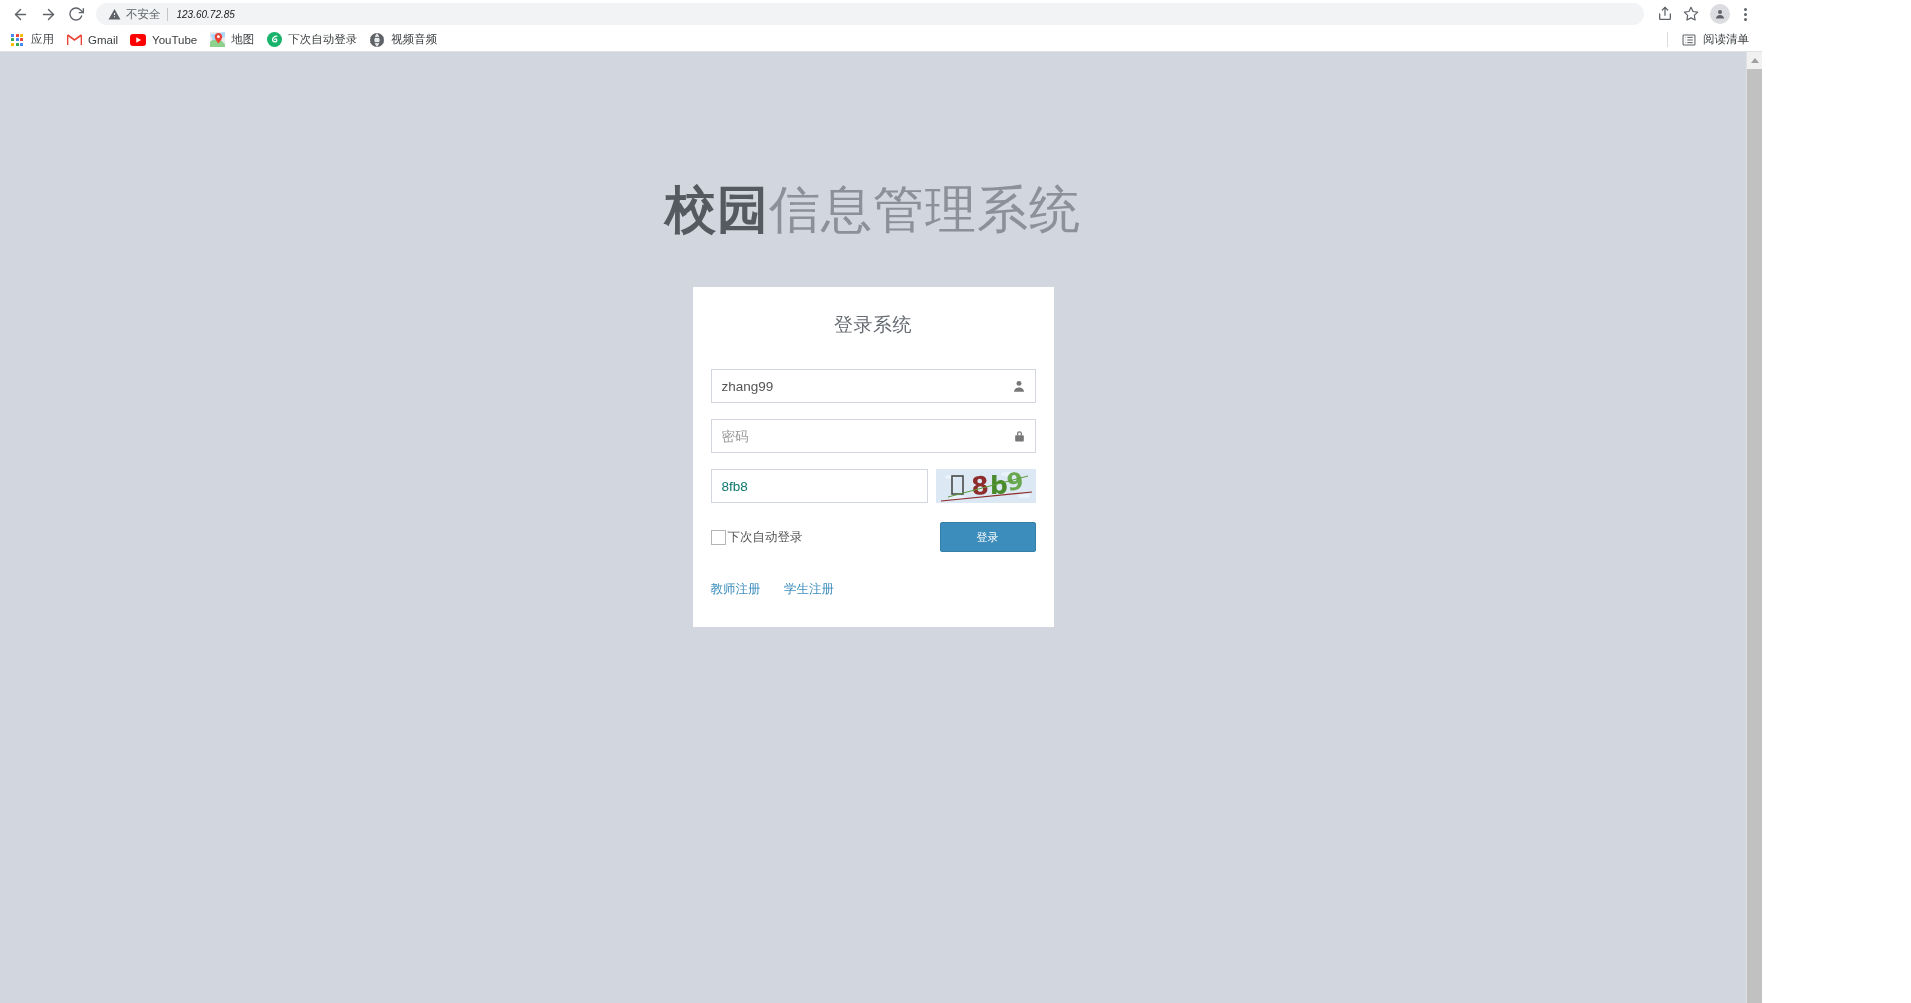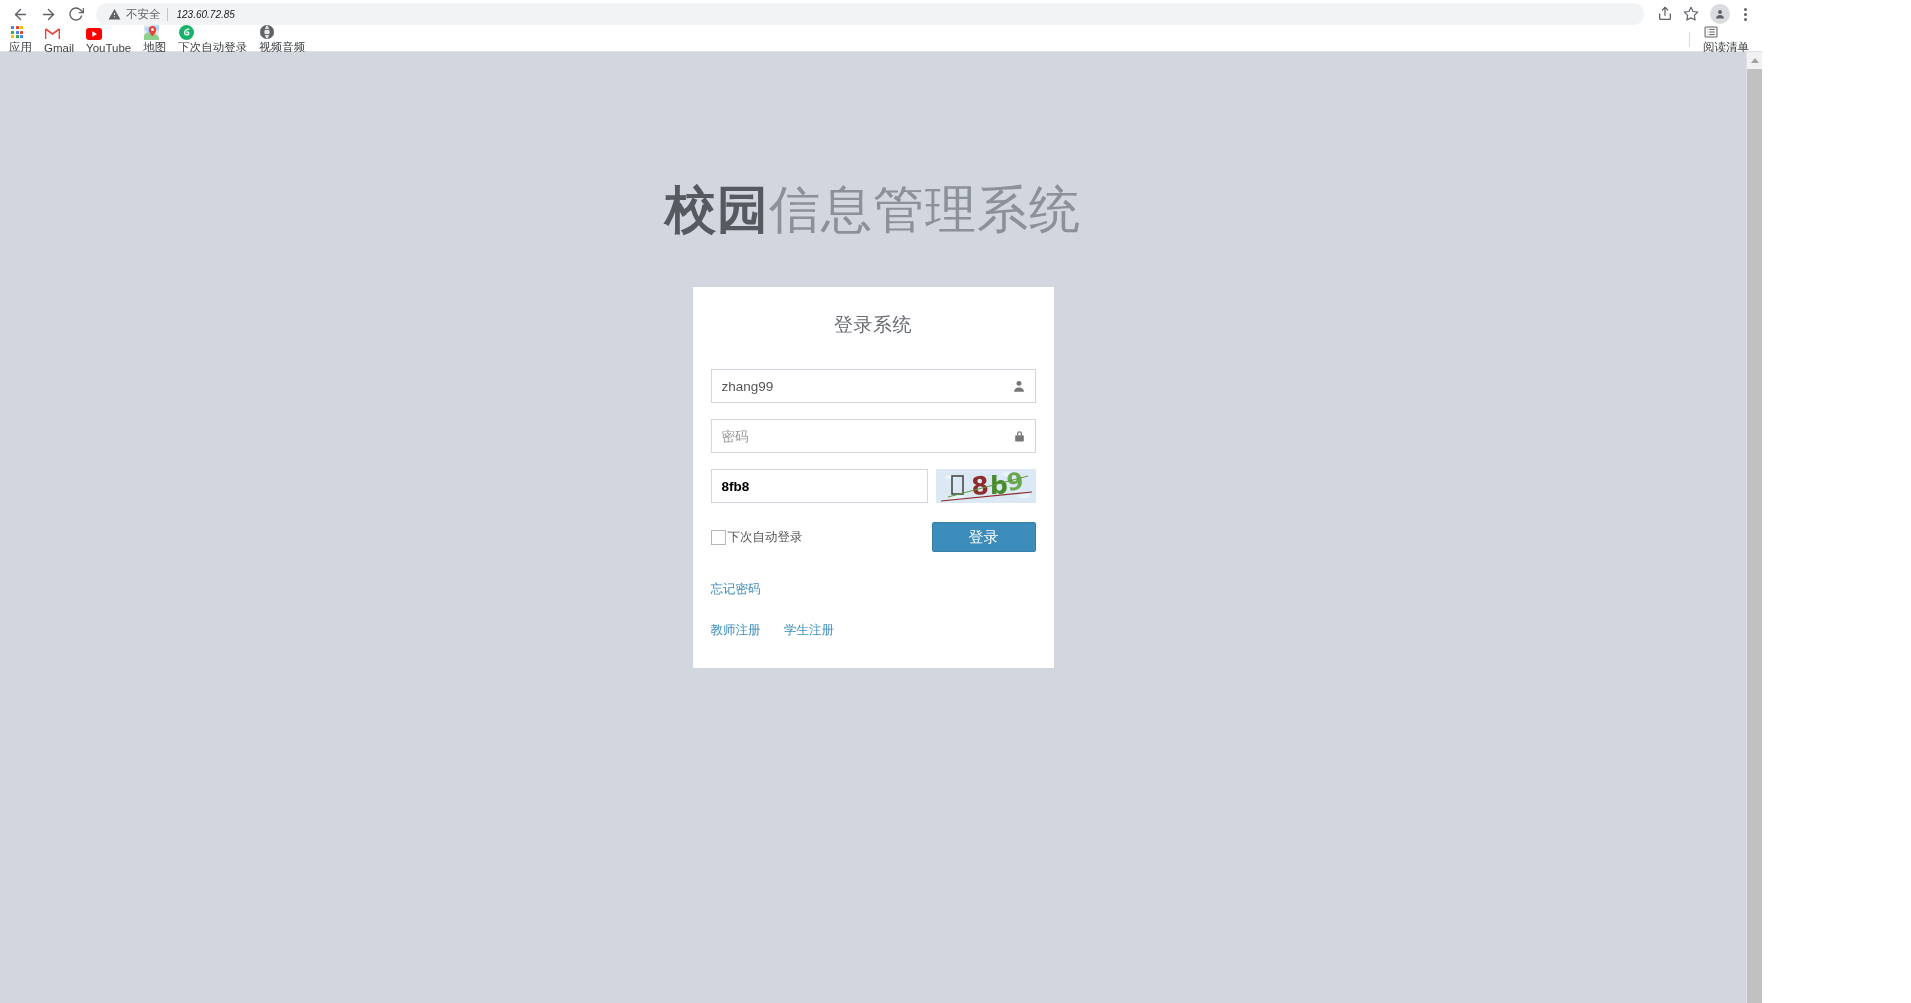--- a/index.html
+++ b/index.html
@@ -82,26 +82,25 @@
   .bookmarks {
     height: 24px;
     background: #ffffff;
     display: flex;
     align-items: center;
     padding: 0 6px 0 4px;
     flex: 0 0 24px;
     border-bottom: 1px solid #dfe1e5;
   }
   .bm {
-    display: flex; align-items: flex-start;
+    display: flex; align-items: center;
     padding: 2px 7px 2px 5px;
     border-radius: 3px;
     cursor: pointer;
     white-space: nowrap;
-    flex-direction: column;
   }
   .bm-icon { width: 16px; height: 16px; margin-right: 6px; flex:0 0 auto;
              display:flex; align-items:center; justify-content:center; }
   .bm-label { font-size: 11.5px; color: #3c4043; }
   .bm-spacer { flex: 1 1 auto; }
   .bm-right { display:flex; align-items:center; }
   .bm-divider { width:1px; height:15px; background:#dadce0; margin:0 8px 0 4px; }
 
   
   .apps-grid { display:grid; grid-template-columns: repeat(3,3px);
@@ -197,25 +196,24 @@
     align-items: stretch;
     margin-bottom: 19px;
     gap: 8px;
   }
   .captcha-row input {
     flex: 1 1 auto;
     height: 34px;
     border: 1px solid #d2d6de;
     padding: 6px 10px;
     font-size: 13.5px;
-    color: #000000;
+    color: #0f766e;
     font-family: "Liberation Sans", sans-serif;
     outline: none;
     border-radius: 0;
-    font-weight: bold;
   }
   .captcha-img {
     width: 100px; height: 34px;
     flex: 0 0 100px;
     cursor: pointer;
     display: block;
   }
 
   .row-actions {
     display: flex;
@@ -233,21 +231,21 @@
     border: 1px solid #b5b5b5;
     background: #fff;
     margin-right: 2px;
     flex: 0 0 15px;
     display: block;
   }
   .btn-login {
     background: #3c8dbc;
     border: 1px solid #367fa9;
     color: #ffffff;
-    font-size: 15px;
+    font-size: 11px;
     padding: 0 36px;
     height: 30px;
     cursor: pointer;
     font-family: "Liberation Sans", sans-serif;
     border-radius: 2px;
     min-width: 72px;
   }
 
   .links { line-height: 1.55; }
   .links a {
@@ -464,23 +462,20 @@
 
         <div class="row-actions">
           <label class="remember">
             <span class="cb"></span>
             <span>下次自动登录</span>
           </label>
           <button class="btn-login">登录</button>
         </div>
 
         <div class="links">
-          <div class="row1">
-            <a>忘记密码</a>
-          </div>
           <div class="row2">
             <a>教师注册</a>
             <a>学生注册</a>
           </div>
         </div>
 
       </div>
     </div>
 
     <div class="scrollbar">

